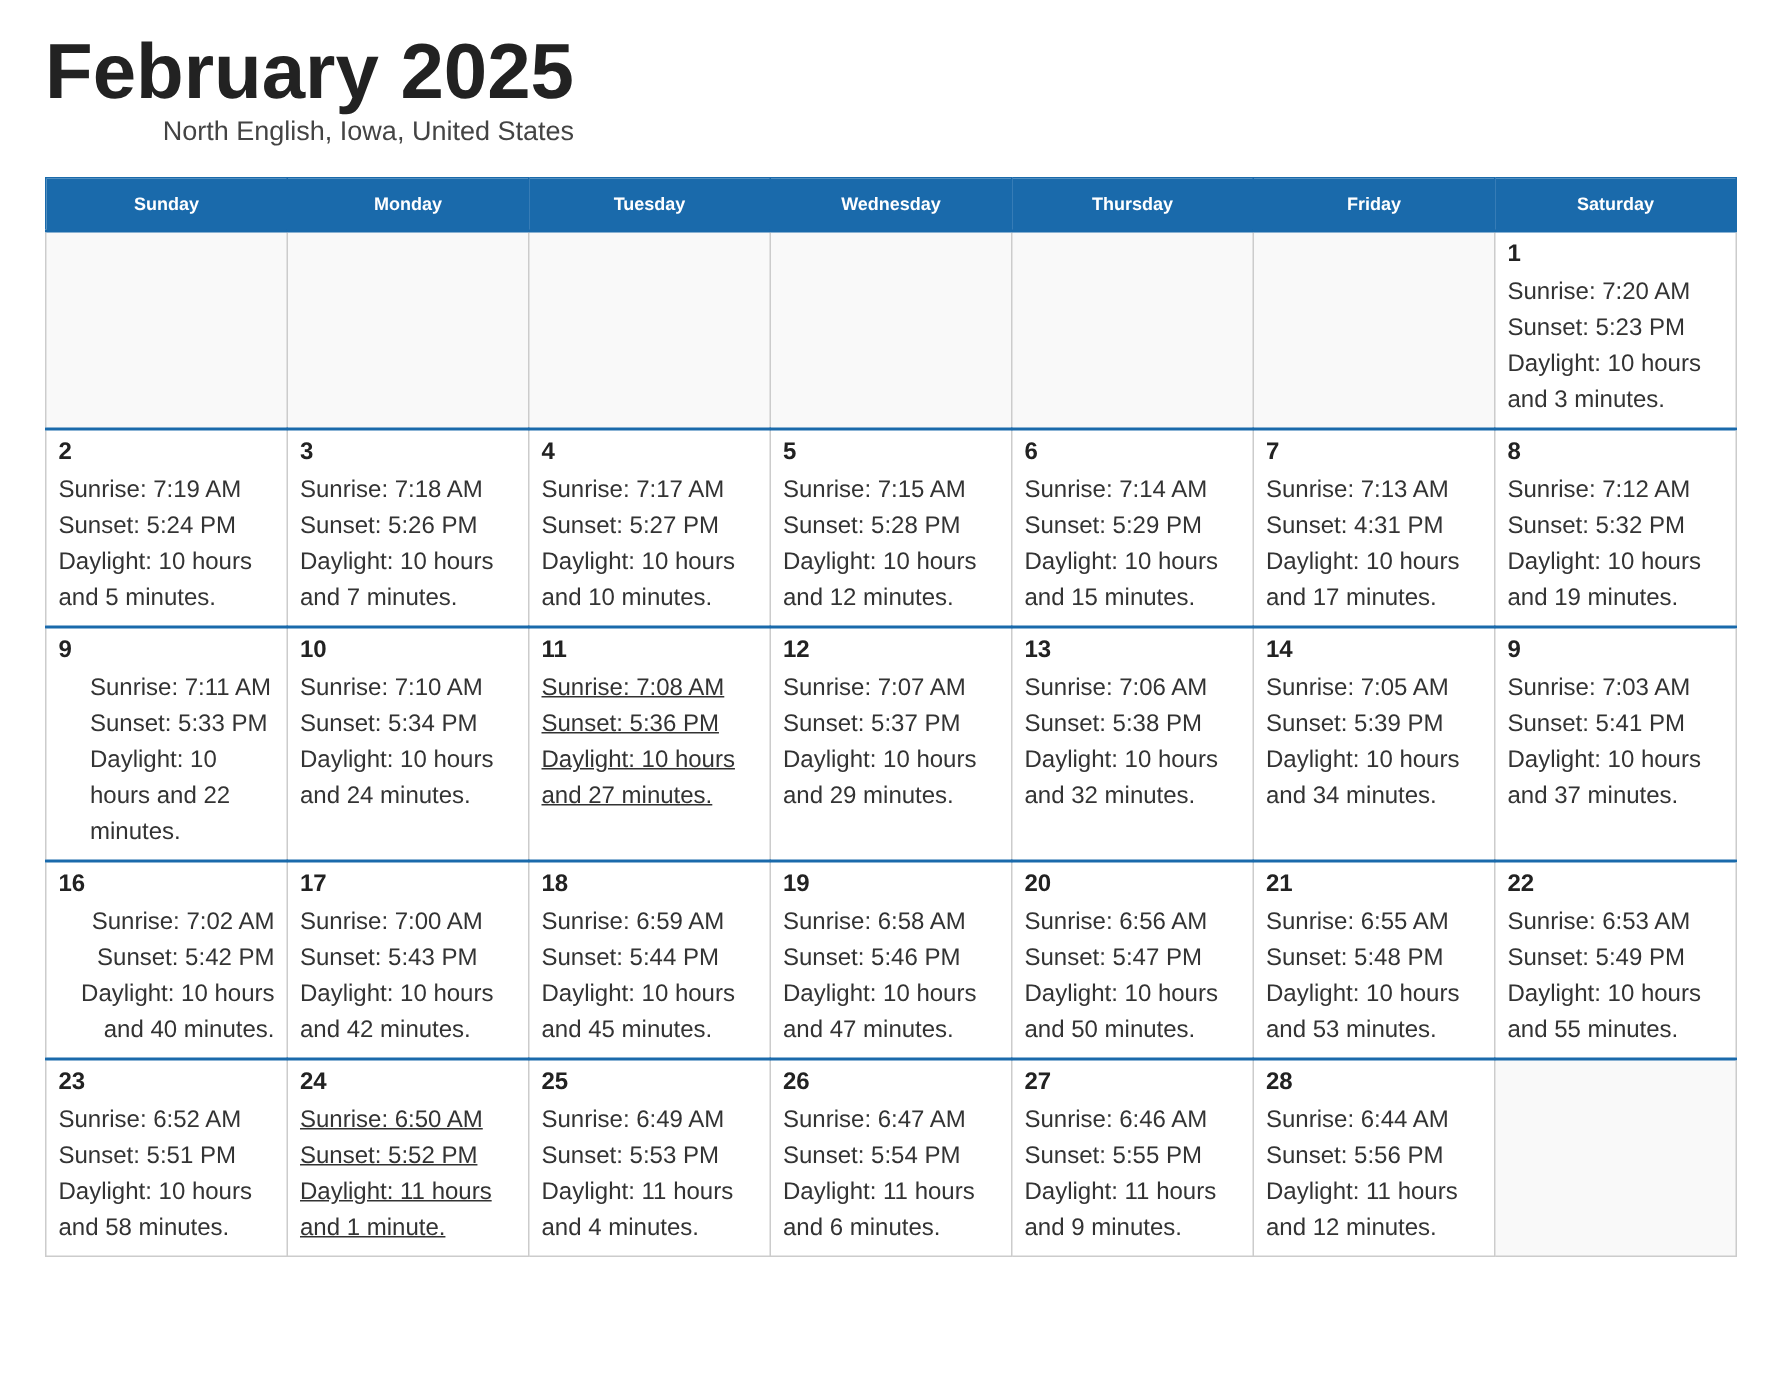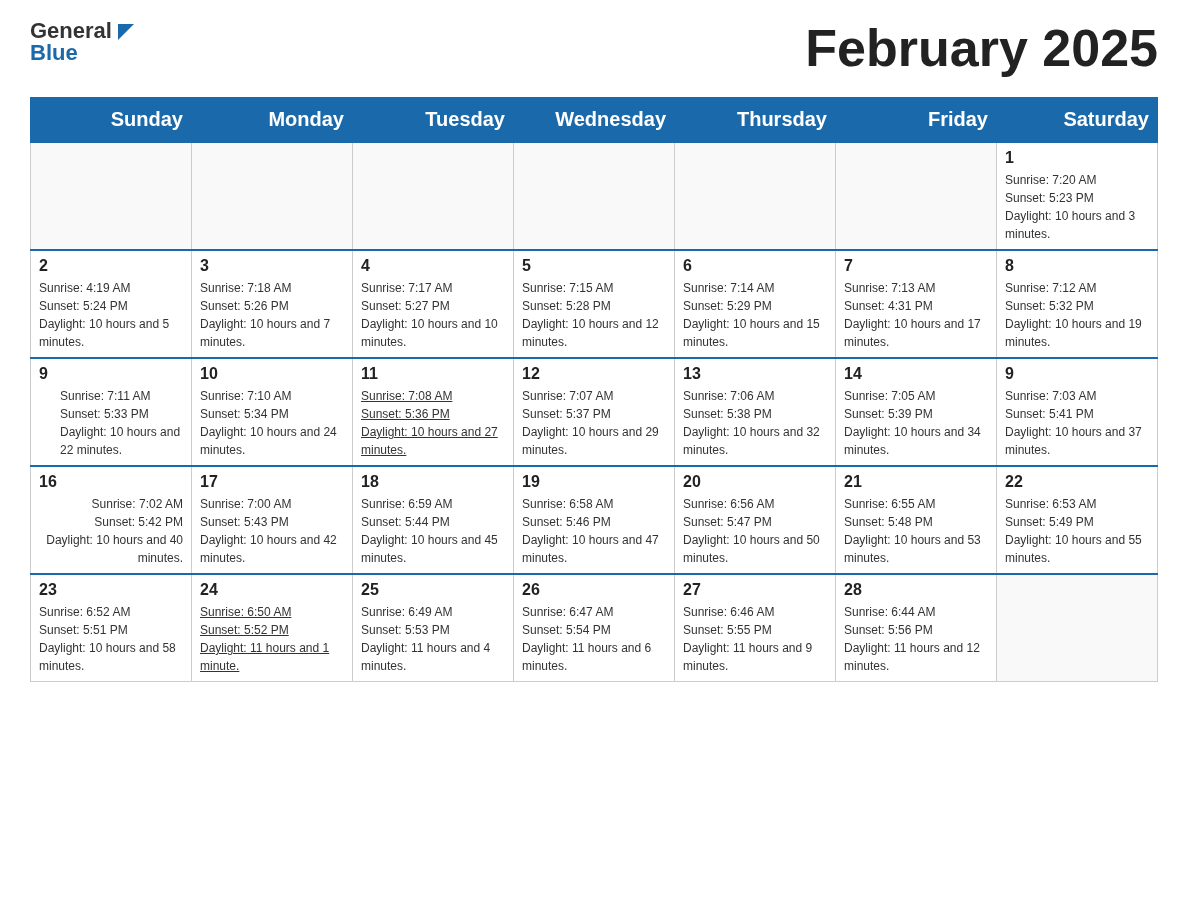--- a/index.html
+++ b/index.html
@@ -46,24 +46,24 @@
       color: #444;
     }
     .calendar {
       width: 100%;
       border-collapse: collapse;
       border: 1px solid #bbb;
     }
     .calendar thead tr th {
       background-color: #1a6aab;
       color: #fff;
-      font-size: 20px;
+      font-size: 12px;
       font-weight: bold;
       padding: 10px 8px;
-      text-align: right;
+      text-align: center;
       border: 1px solid #1a6aab;
     }
     .calendar tbody tr td {
       border: 1px solid #ccc;
       vertical-align: top;
       padding: 6px 8px;
       font-size: 12px;
       color: #333;
       min-width: 120px;
       min-height: 80px;
@@ -72,51 +72,40 @@
     .calendar tbody tr {
       border-top: 2px solid #1a6aab;
     }
     .day-number {
       font-size: 16px;
       font-weight: bold;
       color: #222;
       margin-bottom: 4px;
     }
     .day-info {
-      font-size: 12px;
+      font-size: 16px;
       color: #333;
       line-height: 1.5;
     }
     .empty-cell {
       background: #f9f9f9;
     }
     
     .logo-svg {
       display: inline-block;
       vertical-align: middle;
     }
   </style>
 </head>
 <body>
 
 <div class="header">
-  <div class="logo">
-    <div>
-      <span class="logo-general">General
-        <svg class="logo-svg" width="16" height="16" viewBox="0 0 16 16">
-          <polygon points="0,0 16,0 0,16" fill="#1a6aab"></polygon>
-        </svg>
-      </span>
-    </div>
-    <div>
-      <span class="logo-blue">Blue</span>
-    </div>
-  </div>
   <div class="title-block">
     <div class="title-month">February 2025</div>
+    <div class="title-location">North English, Iowa, United States</div>
   </div>
 </div>
 
 <table class="calendar">
   <thead>
     <tr>
     <th>Sunday</th>
         <th>Monday</th>
         <th>Tuesday</th>
         <th>Wednesday</th>
@@ -136,21 +125,21 @@
         <td>
           <div class="day-number">1</div>
           <div class="day-info" style="white-space: pre-line;">Sunrise: 7:20 AM
 Sunset: 5:23 PM
 Daylight: 10 hours and 3 minutes.</div>
         </td>
       </tr>
       <tr>
         <td>
           <div class="day-number">2</div>
-          <div class="day-info" style="white-space: pre-line;">Sunrise: 4:19 AM
+          <div class="day-info" style="white-space: pre-line;">Sunrise: 7:19 AM
 Sunset: 5:24 PM
 Daylight: 10 hours and 5 minutes.</div>
         </td>
         <td>
           <div class="day-number">3</div>
           <div class="day-info" style="white-space: pre-line;">Sunrise: 7:18 AM
 Sunset: 5:26 PM
 Daylight: 10 hours and 7 minutes.</div>
         </td>
         <td>

